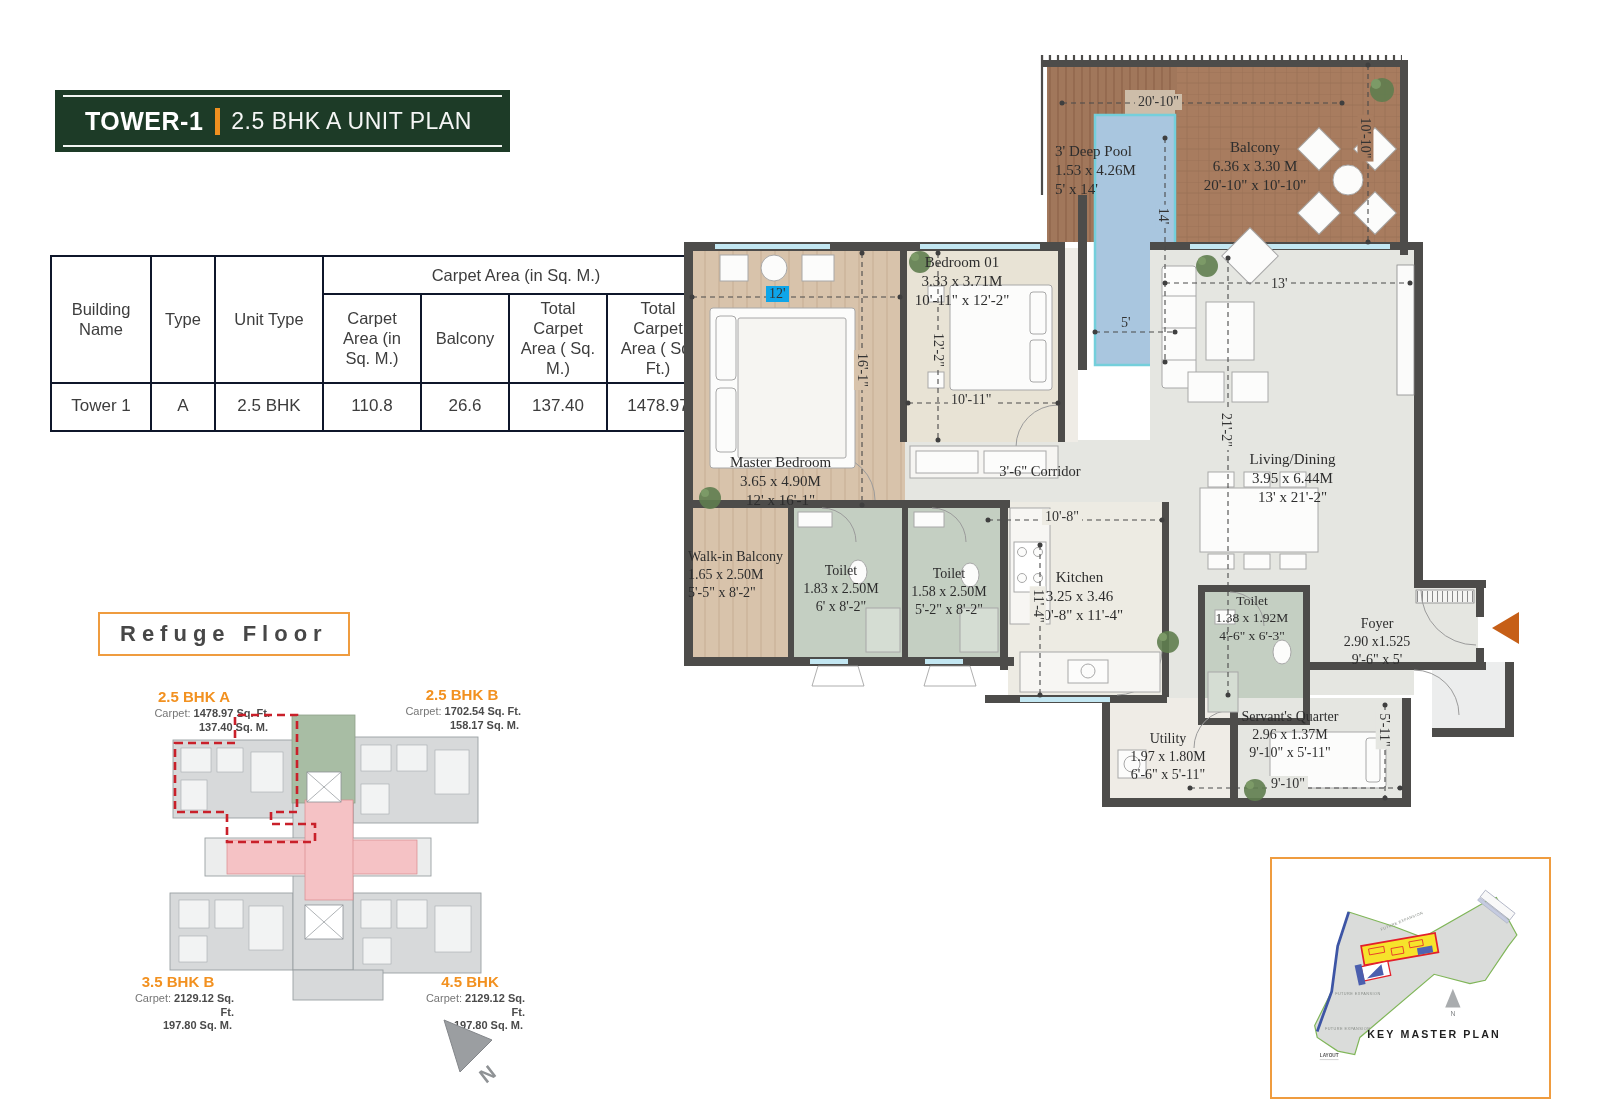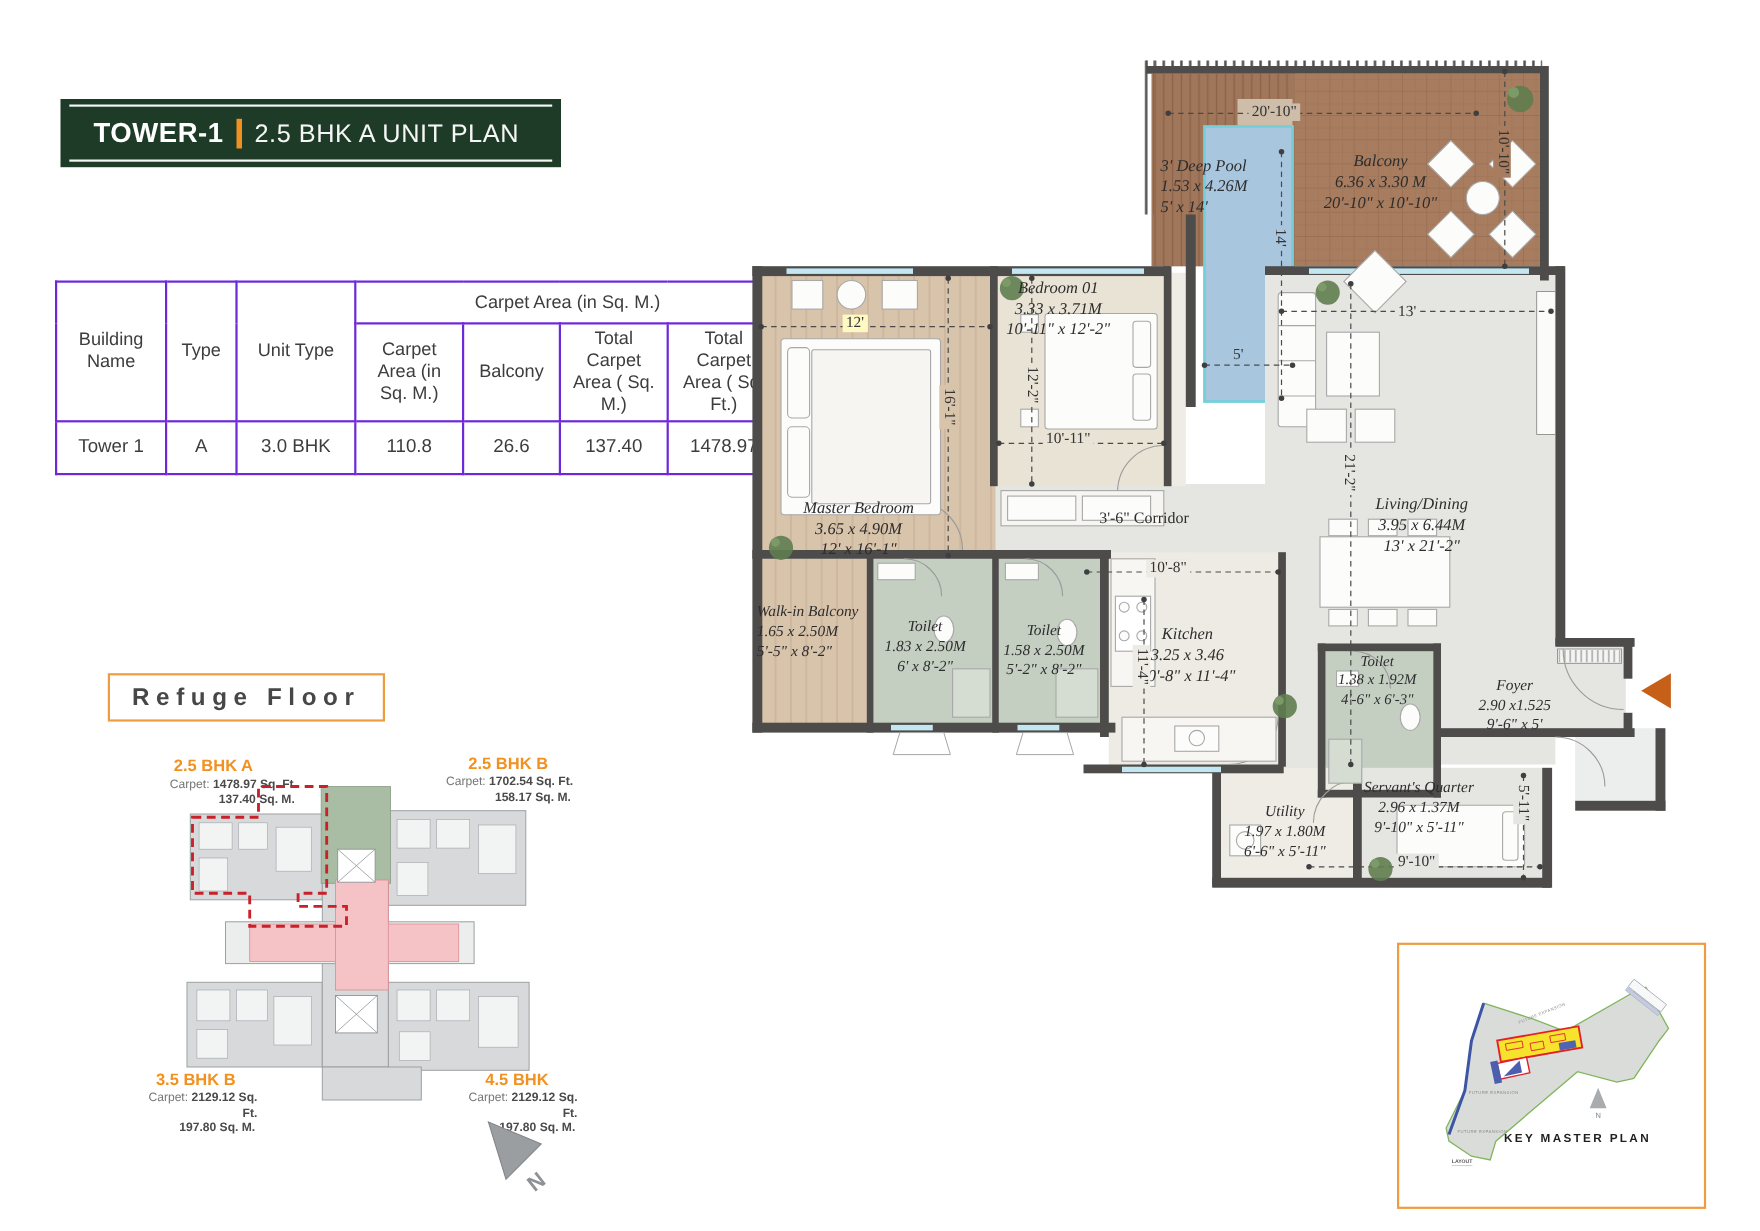--- a/index.html
+++ b/index.html
@@ -8,35 +8,35 @@
   .abs{position:absolute;}
   
   #titlebar{left:55px;top:90px;width:455px;height:62px;background:#1d3b27;}
   #titlebar .inner{margin:5px 8px;border-top:2px solid #f2f5f2;border-bottom:2px solid #f2f5f2;
         height:48px;display:flex;align-items:center;padding-left:22px;}
   .t-tower{color:#ffffff;font-weight:bold;font-size:25px;letter-spacing:.5px;}
   .t-sep{display:inline-block;width:5px;height:27px;background:#ef9020;margin:0 11px 0 12px;}
   .t-plan{color:#f5f6f5;font-size:23px;letter-spacing:.5px;}
   
   #areatable{left:50px;top:255px;border-collapse:collapse;background:#fff;}
-  #areatable th,#areatable td{border:2px solid #6d28d9;color:#3d3d3d;font-weight:normal;
+  #areatable th,#areatable td{border:2px solid #0f172a;color:#3d3d3d;font-weight:normal;
         text-align:center;vertical-align:middle;padding:3px 6px;line-height:1.22;}
   #areatable th{font-size:16.5px;}
   #areatable td{font-size:17px;height:40px;}
   
   #refuge-heading{left:98px;top:612px;border:2px solid #ef9c3f;color:#474747;font-weight:bold;
         font-size:22px;letter-spacing:6px;padding:7px 20px;background:#fff;}
   .unit-label{position:absolute;line-height:1.25;}
   .unit-name{color:#f29120;font-weight:bold;font-size:15px;text-align:center;display:block;}
   .unit-val{font-size:11px;color:#4a4a4a;text-align:right;display:block;font-weight:bold;}
   .unit-val .pfx{color:#767676;font-weight:normal;}
   
   .rl{position:absolute;font-family:"Liberation Serif",serif;color:#2d2d2d;text-align:center;
       line-height:1.28;font-size:15px;white-space:nowrap;}
-  .rl span{display:block;font-style:italic;}
+  .rl span{display:block;}
   .dim{position:absolute;font-family:"Liberation Serif",serif;font-size:14px;color:#333;
       padding:0 3px;white-space:nowrap;}
   .rot{transform:rotate(90deg);transform-origin:center;}
   #entry-arrow{width:0;height:0;border-top:16px solid transparent;border-bottom:16px solid transparent;
       border-right:27px solid #c65f17;}
   #keyplan{left:1270px;top:857px;width:277px;height:238px;border:2px solid #ef9c3f;background:#fff;}
 </style>
 </head>
 <body>
 
@@ -60,21 +60,21 @@
     </tr>
     <tr>
       <th style="width:84px">Carpet Area (in Sq. M.)</th>
       <th style="width:74px">Balcony</th>
       <th style="width:84px">Total Carpet Area ( Sq. M.)</th>
       <th style="width:88px">Total Carpet Area ( Sq. Ft.)</th>
     </tr>
     <tr>
       <td>Tower 1</td>
       <td>A</td>
-      <td>3.0 BHK</td>
+      <td>2.5 BHK</td>
       <td>110.8</td>
       <td>26.6</td>
       <td>137.40</td>
       <td>1478.97</td>
     </tr>
   </tbody>
     </table>
 
   <div class="abs" id="refuge-heading">Refuge Floor</div>
 
@@ -451,21 +451,21 @@
     <div class="rl" style="left:540px;top:658px;width:160px;font-size:14px">
       <span>Servant's Quarter</span>
         <span>2.96 x 1.37M</span>
         <span>9'-10" x 5'-11"</span>
     </div>
 
     <div class="dim" style="left:465px;top:44px;background:#cdbda9">20'-10"</div>
     <div class="dim rot" style="left:672px;top:80px;background:#a87c5f">10'-10"</div>
     <div class="dim rot" style="left:482px;top:158px;background:#a9c6df">14'</div>
     <div class="dim" style="left:448px;top:265px;background:#a9c6df">5'</div>
-    <div class="dim" style="left:96px;top:236px;background:#fef9c3">12'</div>
+    <div class="dim" style="left:96px;top:236px;background:#0ea5e9">12'</div>
     <div class="dim rot" style="left:172px;top:312px;background:#d8c3ab">16'-1"</div>
     <div class="dim rot" style="left:248px;top:292px;background:#e8e3d5">12'-2"</div>
     <div class="dim" style="left:278px;top:342px;background:#e8e3d5">10'-11"</div>
     <div class="dim" style="left:598px;top:226px;background:#e5e6e1">13'</div>
     <div class="dim rot" style="left:536px;top:372px;background:#e5e6e1">21'-2"</div>
     <div class="dim" style="left:372px;top:459px;background:#edebe3">10'-8"</div>
     <div class="dim rot" style="left:348px;top:548px;background:#edebe3">11'-4"</div>
     <div class="dim" style="left:598px;top:726px;background:#e5e6e1">9'-10"</div>
     <div class="dim rot" style="left:694px;top:672px;background:#e5e6e1">5'-11"</div>
 

